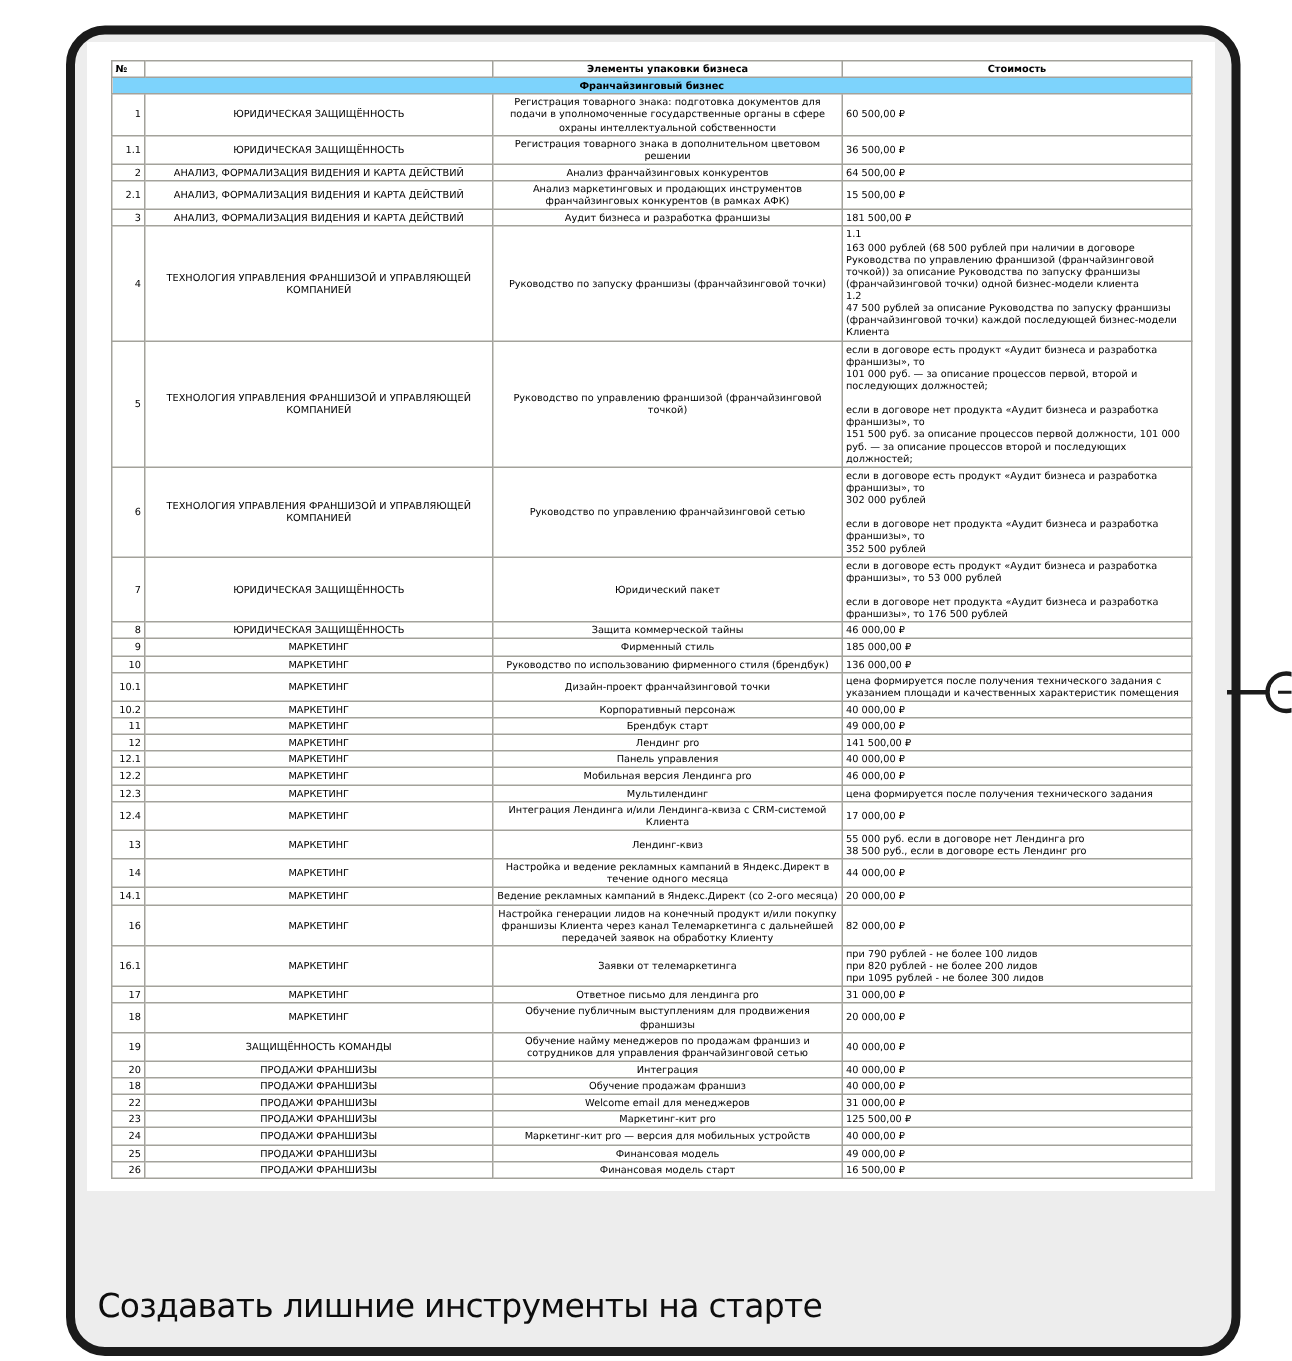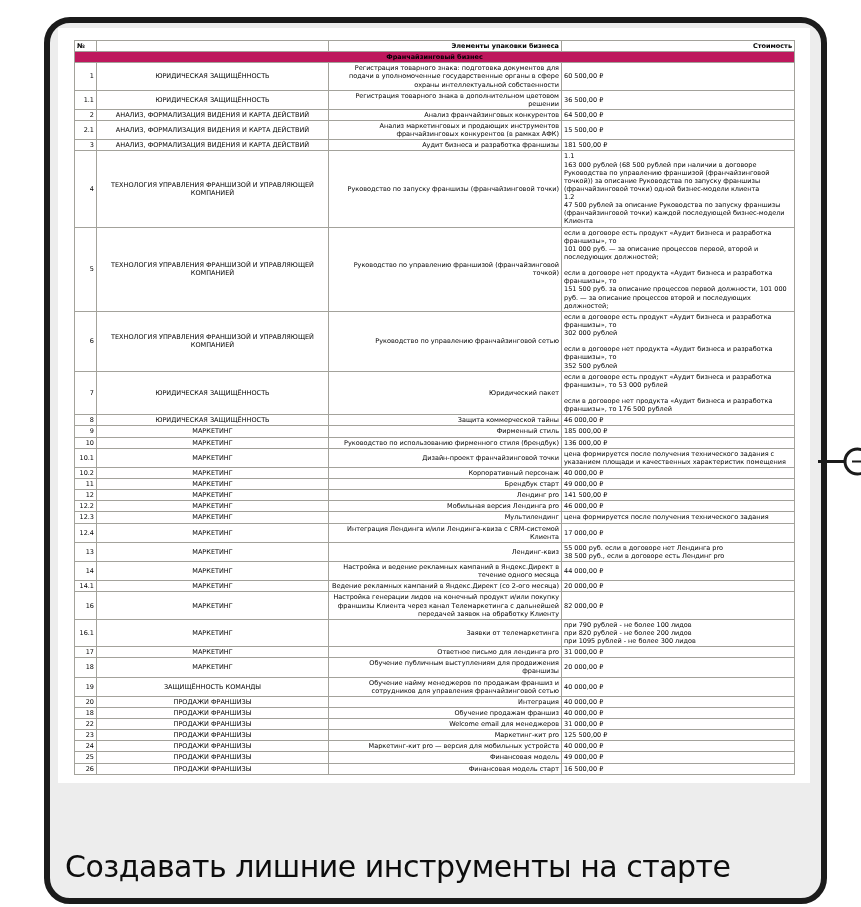--- a/index.html
+++ b/index.html
@@ -18,30 +18,30 @@
     padding:12px 16px 8px 16px;
   }
   table.pricing{
     width:720px;table-layout:fixed;border-collapse:collapse;
     font-family:"DejaVu Sans",sans-serif;font-size:6.5px;line-height:1.25;color:#000;
   }
   table.pricing th, table.pricing td{
     border:1px solid #a3a29b;padding:1px 2px;vertical-align:middle;
     box-sizing:border-box;overflow:hidden;
   }
-  th{font-weight:bold;text-align:right;}
+  th{font-weight:bold;text-align:center;}
   th.c-num{text-align:left;}
-  td.band{background:#be185d;text-align:center;font-weight:bold;margin-top:12px;}
+  td.band{background:#7dd3fc;text-align:center;font-weight:bold;margin-top:12px;}
   td.c-num{text-align:right;}
   td.c-cat{text-align:center;}
-  td.c-el{text-align:right;}
+  td.c-el{text-align:center;}
   td.c-cost{text-align:left;white-space:pre-line;}
   .caption{
     position:absolute;left:15px;bottom:14px;
-    font-family:"DejaVu Sans",sans-serif;font-size:30px;font-weight:500;
+    font-family:"DejaVu Sans",sans-serif;font-size:22px;font-weight:500;
     letter-spacing:-0.5px;color:#0d0d0d;white-space:nowrap;
   }
   .handle{
     position:absolute;left:818px;top:440px;width:43px;height:45px;z-index:5;
   }
 </style>
 </head>
 <body>
 
 <div class="stage">
@@ -168,20 +168,26 @@
             <td class="c-el">Брендбук старт</td>
             <td class="c-cost">49 000,00 ₽</td>
           </tr>
           <tr>
             <td class="c-num">12</td>
             <td class="c-cat">МАРКЕТИНГ</td>
             <td class="c-el">Лендинг pro</td>
             <td class="c-cost">141 500,00 ₽</td>
           </tr>
           <tr>
+            <td class="c-num">12.1</td>
+            <td class="c-cat">МАРКЕТИНГ</td>
+            <td class="c-el">Панель управления</td>
+            <td class="c-cost">40 000,00 ₽</td>
+          </tr>
+          <tr>
             <td class="c-num">12.2</td>
             <td class="c-cat">МАРКЕТИНГ</td>
             <td class="c-el">Мобильная версия Лендинга pro</td>
             <td class="c-cost">46 000,00 ₽</td>
           </tr>
           <tr>
             <td class="c-num">12.3</td>
             <td class="c-cat">МАРКЕТИНГ</td>
             <td class="c-el">Мультилендинг</td>
             <td class="c-cost">цена формируется после получения технического задания</td>

